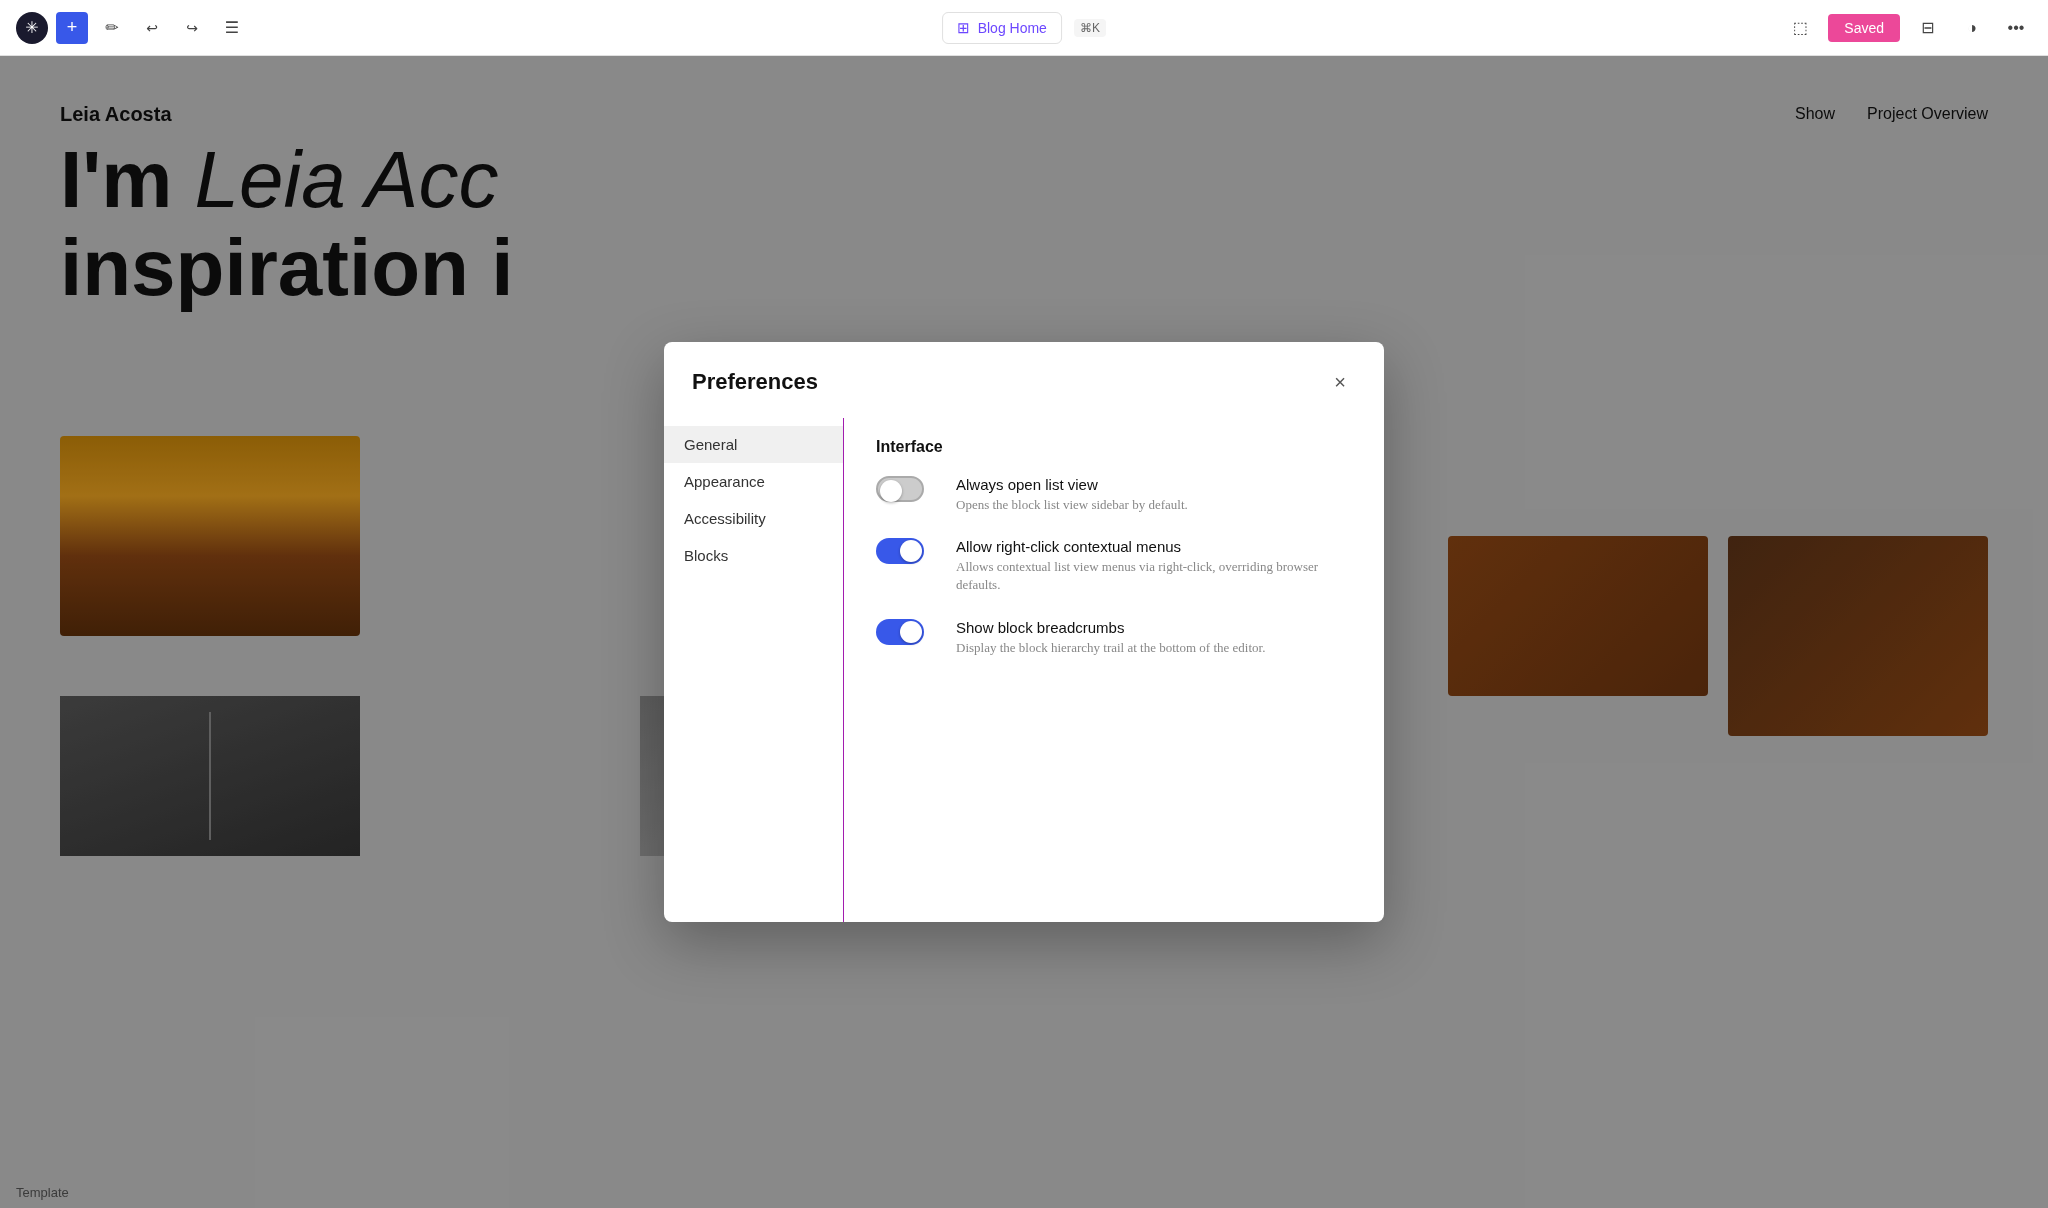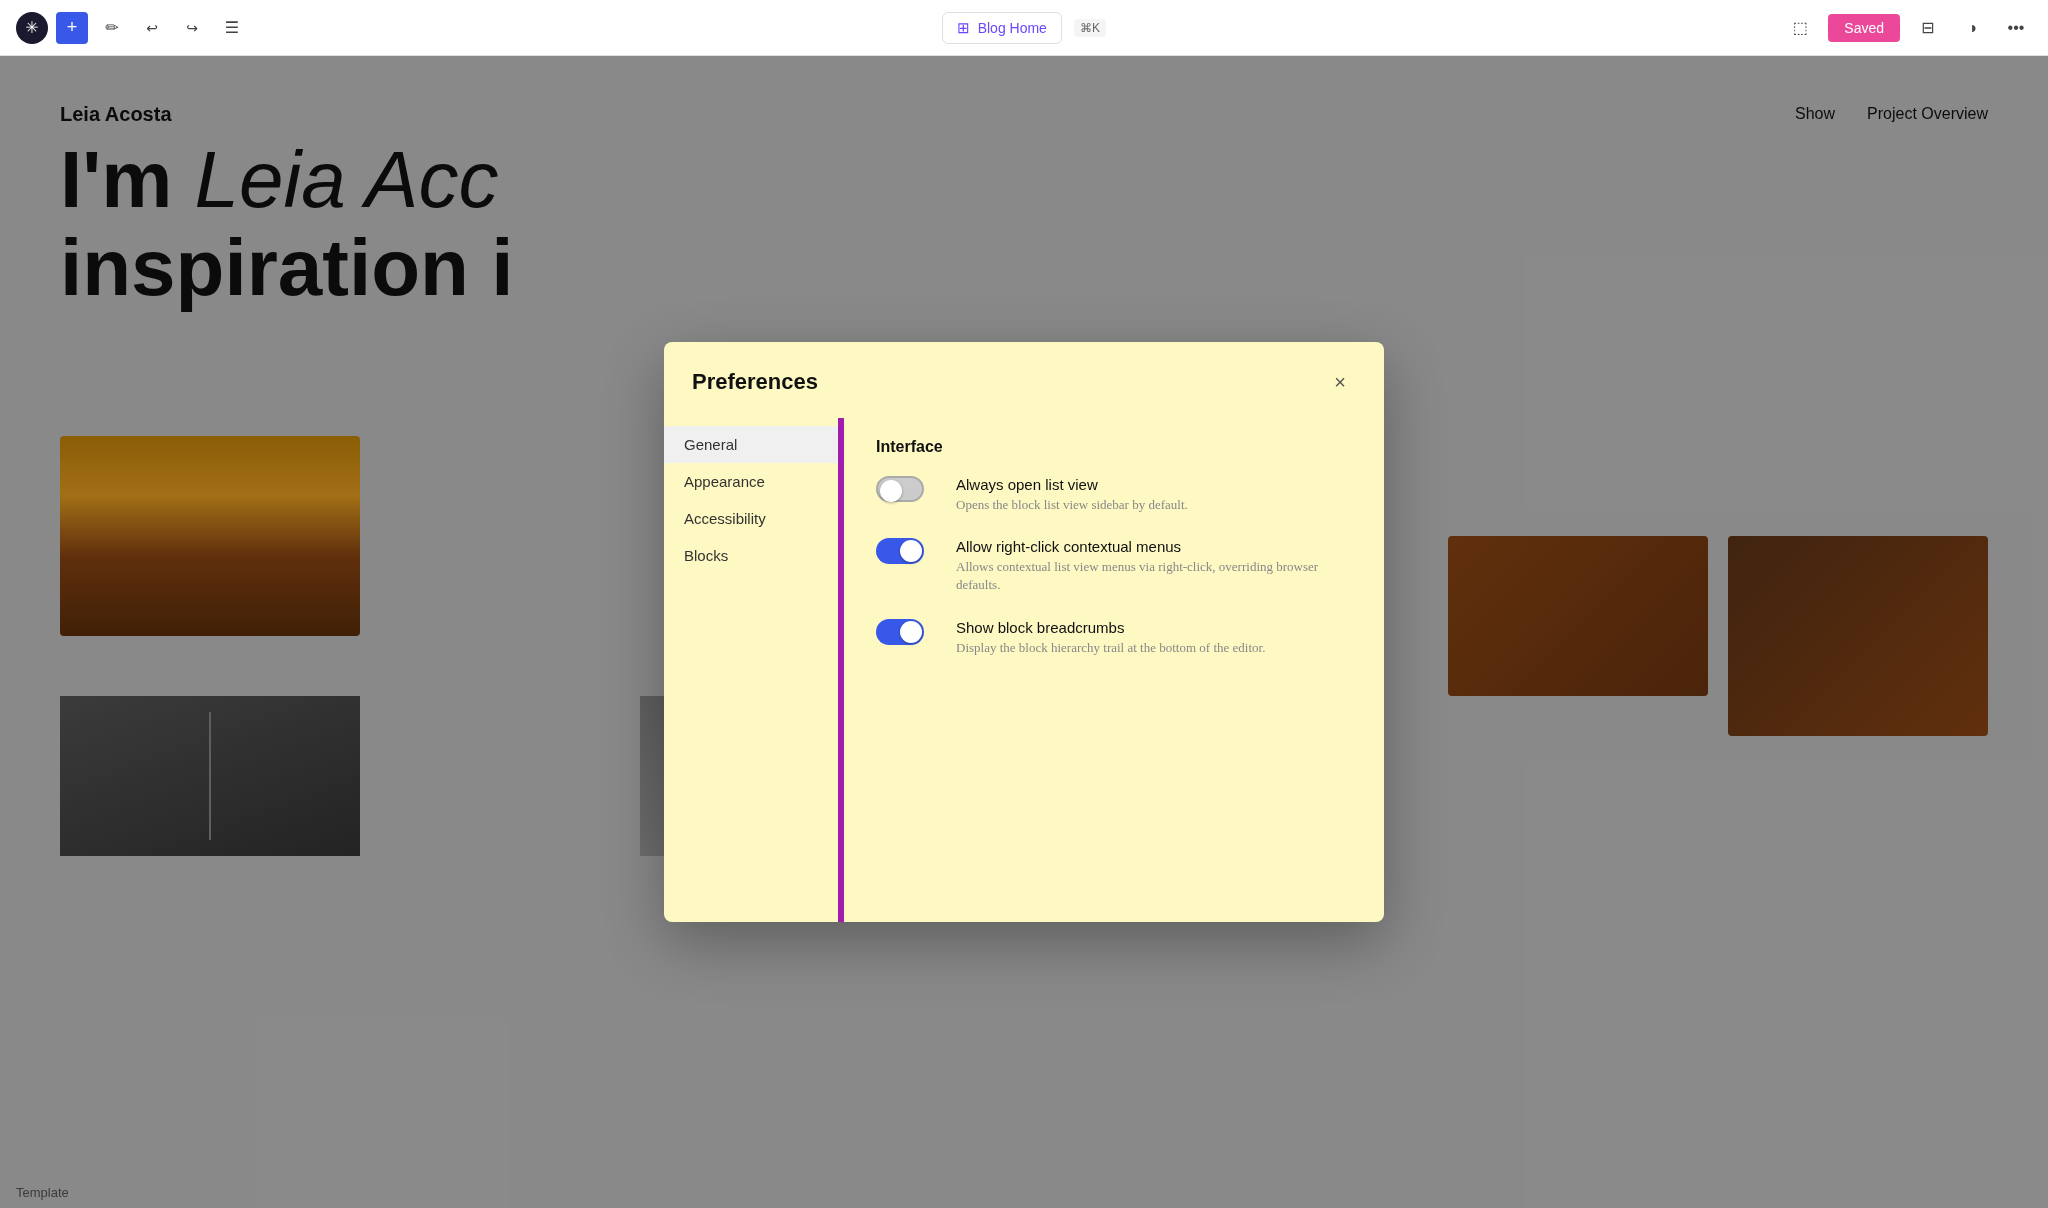--- a/index.html
+++ b/index.html
@@ -91,40 +91,40 @@
 
     
     .overlay {
       position: absolute; top: 0; left: 0; right: 0; bottom: 0;
       background: rgba(0,0,0,0.3); z-index: 50;
     }
 
     
     .modal {
       position: absolute; top: 50%; left: 50%; transform: translate(-50%, -50%);
-      background: #fef9c3; border-radius: 8px; width: 720px; min-height: 580px;
+      background: #ffffff; border-radius: 8px; width: 720px; min-height: 580px;
       z-index: 200; box-shadow: 0 20px 60px rgba(0,0,0,0.3);
       display: flex; flex-direction: column;
     }
     .modal-header {
       padding: 24px 28px 20px; display: flex; align-items: center; justify-content: space-between;
       border-bottom: none;
     }
     .modal-title { font-size: 22px; font-weight: 600; color: #111; }
     .modal-close {
       background: none; border: none; cursor: pointer; color: #555;
       font-size: 20px; width: 32px; height: 32px; display: flex; align-items: center; justify-content: center;
       border-radius: 4px;
     }
 
     .modal-body { display: flex; flex: 1; padding: 0; }
 
     
     .modal-sidebar {
-      width: 180px; padding: 8px 0; border-right: 6px solid #a21caf;
+      width: 180px; padding: 8px 0; border-right: 1px solid #a21caf;
       flex-shrink: 0;
     }
     .sidebar-nav-item {
       padding: 10px 20px; font-size: 15px; color: #333; cursor: pointer;
       border-radius: 0; display: block; text-decoration: none;
       transition: background 0.1s;
     }
     .sidebar-nav-item.active { background: #f0f0f0; font-weight: 500; }
 
     

